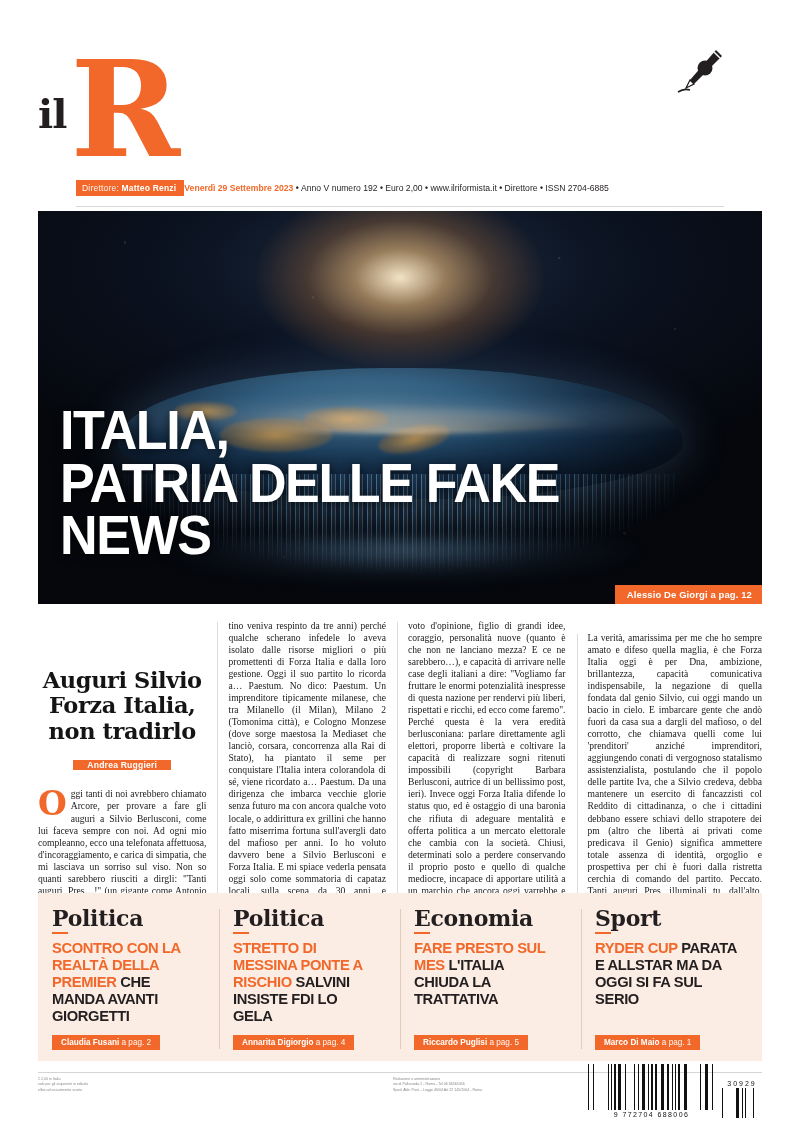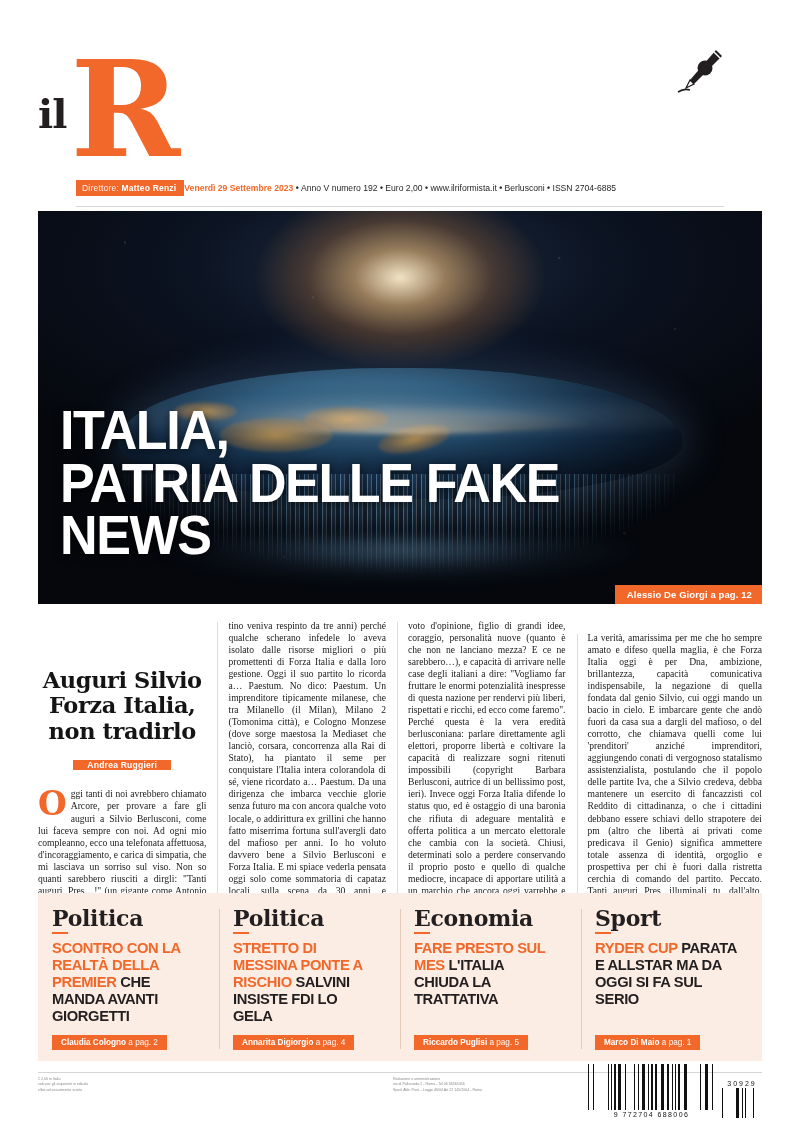--- a/index.html
+++ b/index.html
@@ -381,21 +381,21 @@
       </div>
       <div class="dateline">
         <span class="date">Venerdì 29 Settembre 2023</span>
         <span class="sep">•</span>
         <span class="plain">Anno V numero 192</span>
         <span class="sep">•</span>
         <span class="plain">Euro 2,00</span>
         <span class="sep">•</span>
         <span class="plain">www.ilriformista.it</span>
         <span class="sep">•</span>
-        <span class="plain">Berlusconi</span>
+        <span class="plain">Direttore</span>
         <span class="sep">•</span>
         <span class="plain">ISSN 2704-6885</span>
       </div>
     </div>
     <div class="rule-top"></div>
   </div>
 
   <div class="hero">
     <div class="space"></div>
     <div class="sunglow"></div>
@@ -458,21 +458,21 @@
   <div class="teasers">
 
     <div class="teaser">
       <div class="kicker">
         <span class="cap">P</span><span>olitica</span>
       </div>
       <div class="teaser-head">
         <span class="hl">SCONTRO CON LA REALTÀ DELLA PREMIER </span><span>CHE MANDA AVANTI GIORGETTI</span>
       </div>
       <div class="teaser-credit">
-        <span>Claudia Cologno</span>
+        <span>Claudia Fusani</span>
         <span class="pg">a pag. 2</span>
       </div>
     </div>
 
     <div class="teaser">
       <div class="kicker">
         <span class="cap">P</span><span>olitica</span>
       </div>
       <div class="teaser-head">
         <span class="hl">STRETTO DI MESSINA PONTE A RISCHIO </span><span>SALVINI INSISTE FDI LO GELA</span>

